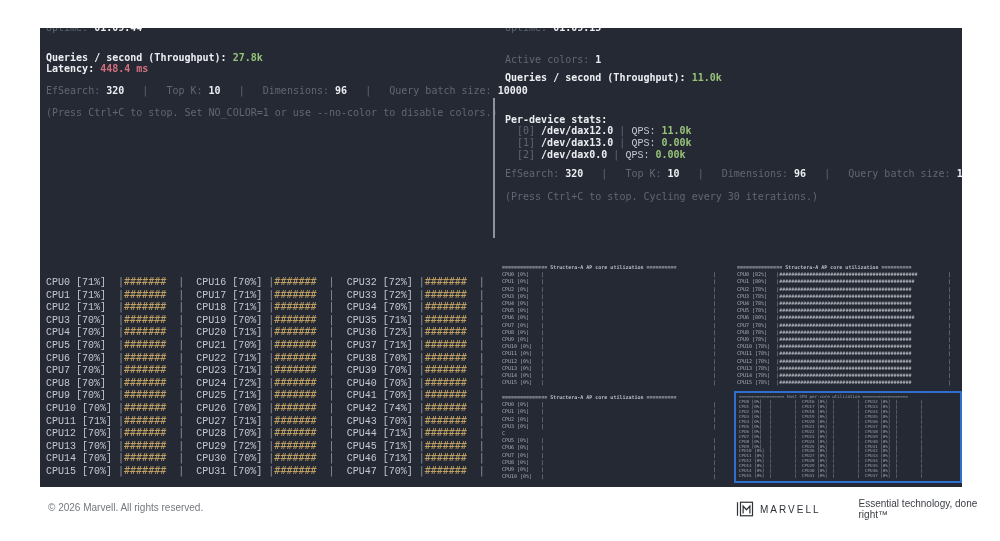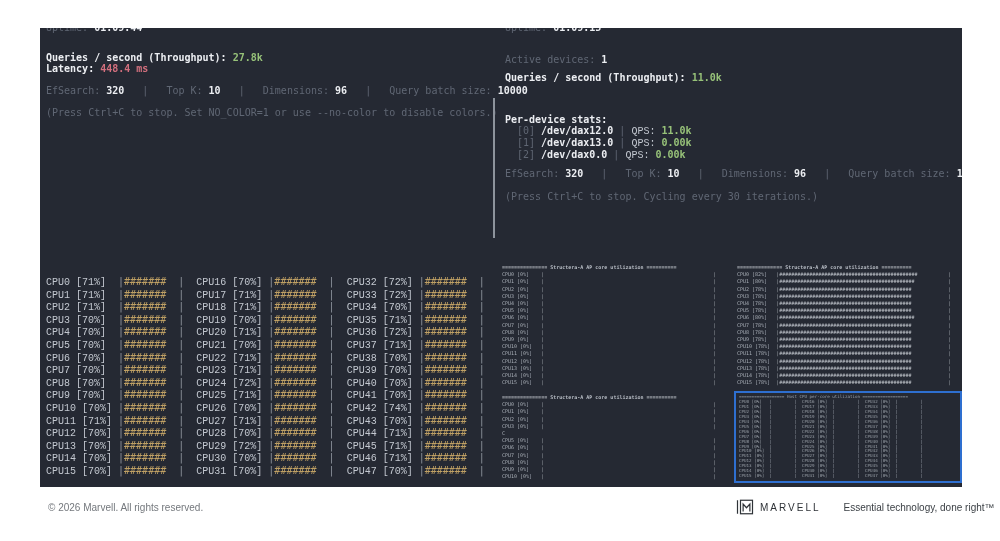--- a/index.html
+++ b/index.html
@@ -25,21 +25,21 @@
   .mini .hdr{color:#b9bec6;font-weight:bold;font-size:5px;}
   .mini .pipe{color:#9aa0a8;}
   .mini .bar{color:#c9cdd4;}
   .mini div{white-space:pre;}
   .tiny{position:absolute;white-space:pre;font-size:4.2px;line-height:4.95px;color:#9aa0a8;
         border:2px solid #2e6fd0;padding:2px 3px;box-sizing:border-box;overflow:hidden;}
   .tiny div{white-space:pre;}
   .footer-left{position:absolute;left:48px;top:502px;font-size:10px;color:#74787d;}
   .brand{position:absolute;left:736px;top:498px;display:flex;align-items:center;}
   .wordmark{font-size:10px;letter-spacing:2px;color:#2e3237;margin-left:6px;font-weight:normal;}
-  .tagline{font-size:10px;color:#3a3f44;margin-left:23px;}
+  .tagline{font-size:10px;color:#3a3f44;margin-left:38px;}
   .mlogo{display:inline-block;width:18px;height:18px;}
 </style>
 </head>
 <body>
 
 <div class="shot">
 
   <div class="tline" style="left:6px;top:-6px"><span class="dim">Uptime:</span> <span class="b">01:09:44</span></div>
 
   <div class="tline" style="left:6px;top:24px"><span class="b">Queries / second (Throughput):</span> <span class="green">27.8k</span></div>
@@ -49,21 +49,21 @@
   <div class="tline" style="left:6px;top:57px" id="lparams"><span class="dim">EfSearch: </span><span class="b">320</span><span class="dim">   |   </span><span class="dim">Top K: </span><span class="b">10</span><span class="dim">   |   </span><span class="dim">Dimensions: </span><span class="b">96</span><span class="dim">   |   </span><span class="dim">Query batch size: </span><span class="b">10000</span></div>
 
   <div class="tline dim" style="left:6px;top:79px">(Press Ctrl+C to stop. Set NO_COLOR=1 or use --no-color to disable colors.)</div>
 
   <div class="rows host-rows" style="left:6px;top:248px" id="hostrows"><div><span class="lbl">CPU0 [71%]  </span><span class="pipe">|</span><span class="gold">####### </span><span class="pipe"> |</span><span>  </span><span class="lbl">CPU16 [70%] </span><span class="pipe">|</span><span class="gold">####### </span><span class="pipe"> |</span><span>  </span><span class="lbl">CPU32 [72%] </span><span class="pipe">|</span><span class="gold">####### </span><span class="pipe"> |</span><span></span></div><div><span class="lbl">CPU1 [71%]  </span><span class="pipe">|</span><span class="gold">####### </span><span class="pipe"> |</span><span>  </span><span class="lbl">CPU17 [71%] </span><span class="pipe">|</span><span class="gold">####### </span><span class="pipe"> |</span><span>  </span><span class="lbl">CPU33 [72%] </span><span class="pipe">|</span><span class="gold">####### </span><span class="pipe"> |</span><span></span></div><div><span class="lbl">CPU2 [71%]  </span><span class="pipe">|</span><span class="gold">####### </span><span class="pipe"> |</span><span>  </span><span class="lbl">CPU18 [71%] </span><span class="pipe">|</span><span class="gold">####### </span><span class="pipe"> |</span><span>  </span><span class="lbl">CPU34 [70%] </span><span class="pipe">|</span><span class="gold">####### </span><span class="pipe"> |</span><span></span></div><div><span class="lbl">CPU3 [70%]  </span><span class="pipe">|</span><span class="gold">####### </span><span class="pipe"> |</span><span>  </span><span class="lbl">CPU19 [70%] </span><span class="pipe">|</span><span class="gold">####### </span><span class="pipe"> |</span><span>  </span><span class="lbl">CPU35 [71%] </span><span class="pipe">|</span><span class="gold">####### </span><span class="pipe"> |</span><span></span></div><div><span class="lbl">CPU4 [70%]  </span><span class="pipe">|</span><span class="gold">####### </span><span class="pipe"> |</span><span>  </span><span class="lbl">CPU20 [71%] </span><span class="pipe">|</span><span class="gold">####### </span><span class="pipe"> |</span><span>  </span><span class="lbl">CPU36 [72%] </span><span class="pipe">|</span><span class="gold">####### </span><span class="pipe"> |</span><span></span></div><div><span class="lbl">CPU5 [70%]  </span><span class="pipe">|</span><span class="gold">####### </span><span class="pipe"> |</span><span>  </span><span class="lbl">CPU21 [70%] </span><span class="pipe">|</span><span class="gold">####### </span><span class="pipe"> |</span><span>  </span><span class="lbl">CPU37 [71%] </span><span class="pipe">|</span><span class="gold">####### </span><span class="pipe"> |</span><span></span></div><div><span class="lbl">CPU6 [70%]  </span><span class="pipe">|</span><span class="gold">####### </span><span class="pipe"> |</span><span>  </span><span class="lbl">CPU22 [71%] </span><span class="pipe">|</span><span class="gold">####### </span><span class="pipe"> |</span><span>  </span><span class="lbl">CPU38 [70%] </span><span class="pipe">|</span><span class="gold">####### </span><span class="pipe"> |</span><span></span></div><div><span class="lbl">CPU7 [70%]  </span><span class="pipe">|</span><span class="gold">####### </span><span class="pipe"> |</span><span>  </span><span class="lbl">CPU23 [71%] </span><span class="pipe">|</span><span class="gold">####### </span><span class="pipe"> |</span><span>  </span><span class="lbl">CPU39 [70%] </span><span class="pipe">|</span><span class="gold">####### </span><span class="pipe"> |</span><span></span></div><div><span class="lbl">CPU8 [70%]  </span><span class="pipe">|</span><span class="gold">####### </span><span class="pipe"> |</span><span>  </span><span class="lbl">CPU24 [72%] </span><span class="pipe">|</span><span class="gold">####### </span><span class="pipe"> |</span><span>  </span><span class="lbl">CPU40 [70%] </span><span class="pipe">|</span><span class="gold">####### </span><span class="pipe"> |</span><span></span></div><div><span class="lbl">CPU9 [70%]  </span><span class="pipe">|</span><span class="gold">####### </span><span class="pipe"> |</span><span>  </span><span class="lbl">CPU25 [71%] </span><span class="pipe">|</span><span class="gold">####### </span><span class="pipe"> |</span><span>  </span><span class="lbl">CPU41 [70%] </span><span class="pipe">|</span><span class="gold">####### </span><span class="pipe"> |</span><span></span></div><div><span class="lbl">CPU10 [70%] </span><span class="pipe">|</span><span class="gold">####### </span><span class="pipe"> |</span><span>  </span><span class="lbl">CPU26 [70%] </span><span class="pipe">|</span><span class="gold">####### </span><span class="pipe"> |</span><span>  </span><span class="lbl">CPU42 [74%] </span><span class="pipe">|</span><span class="gold">####### </span><span class="pipe"> |</span><span></span></div><div><span class="lbl">CPU11 [71%] </span><span class="pipe">|</span><span class="gold">####### </span><span class="pipe"> |</span><span>  </span><span class="lbl">CPU27 [71%] </span><span class="pipe">|</span><span class="gold">####### </span><span class="pipe"> |</span><span>  </span><span class="lbl">CPU43 [70%] </span><span class="pipe">|</span><span class="gold">####### </span><span class="pipe"> |</span><span></span></div><div><span class="lbl">CPU12 [70%] </span><span class="pipe">|</span><span class="gold">####### </span><span class="pipe"> |</span><span>  </span><span class="lbl">CPU28 [70%] </span><span class="pipe">|</span><span class="gold">####### </span><span class="pipe"> |</span><span>  </span><span class="lbl">CPU44 [71%] </span><span class="pipe">|</span><span class="gold">####### </span><span class="pipe"> |</span><span></span></div><div><span class="lbl">CPU13 [70%] </span><span class="pipe">|</span><span class="gold">####### </span><span class="pipe"> |</span><span>  </span><span class="lbl">CPU29 [72%] </span><span class="pipe">|</span><span class="gold">####### </span><span class="pipe"> |</span><span>  </span><span class="lbl">CPU45 [71%] </span><span class="pipe">|</span><span class="gold">####### </span><span class="pipe"> |</span><span></span></div><div><span class="lbl">CPU14 [70%] </span><span class="pipe">|</span><span class="gold">####### </span><span class="pipe"> |</span><span>  </span><span class="lbl">CPU30 [70%] </span><span class="pipe">|</span><span class="gold">####### </span><span class="pipe"> |</span><span>  </span><span class="lbl">CPU46 [71%] </span><span class="pipe">|</span><span class="gold">####### </span><span class="pipe"> |</span><span></span></div><div><span class="lbl">CPU15 [70%] </span><span class="pipe">|</span><span class="gold">####### </span><span class="pipe"> |</span><span>  </span><span class="lbl">CPU31 [70%] </span><span class="pipe">|</span><span class="gold">####### </span><span class="pipe"> |</span><span>  </span><span class="lbl">CPU47 [70%] </span><span class="pipe">|</span><span class="gold">####### </span><span class="pipe"> |</span><span></span></div></div>
 
   <div class="divider" style="left:453px;top:70px;height:140px"></div>
 
   <div class="tline" style="left:465px;top:-6px"><span class="dim">Uptime:</span> <span class="b">01:09:15</span></div>
 
-  <div class="tline" style="left:465px;top:26px"><span class="dim">Active devices:</span> <span class="b">1</span></div>
+  <div class="tline" style="left:465px;top:26px"><span class="dim">Active colors:</span> <span class="b">1</span></div>
 
   <div class="tline" style="left:465px;top:44px"><span class="b">Queries / second (Throughput):</span> <span class="green">11.0k</span></div>
 
   <div class="tline b" style="left:465px;top:86px">Per-device stats:</div>
   <div class="rows dev-rows" style="left:477px;top:97px" id="devrows"><div><span class="dim">[0] </span><span class="b">/dev/dax12.0</span><span class="dim"> | </span><span class="lbl">QPS: </span><span class="green">11.0k</span></div><div><span class="dim">[1] </span><span class="b">/dev/dax13.0</span><span class="dim"> | </span><span class="lbl">QPS: </span><span class="green">0.00k</span></div><div><span class="dim">[2] </span><span class="b">/dev/dax0.0</span><span class="dim"> | </span><span class="lbl">QPS: </span><span class="green">0.00k</span></div></div>
 
   <div class="tline" style="left:465px;top:140px" id="rparams"><span class="dim">EfSearch: </span><span class="b">320</span><span class="dim">   |   </span><span class="dim">Top K: </span><span class="b">10</span><span class="dim">   |   </span><span class="dim">Dimensions: </span><span class="b">96</span><span class="dim">   |   </span><span class="dim">Query batch size: </span><span class="b">10000</span></div>
 
   <div class="tline dim" style="left:465px;top:163px">(Press Ctrl+C to stop. Cycling every 30 iterations.)</div>
 

